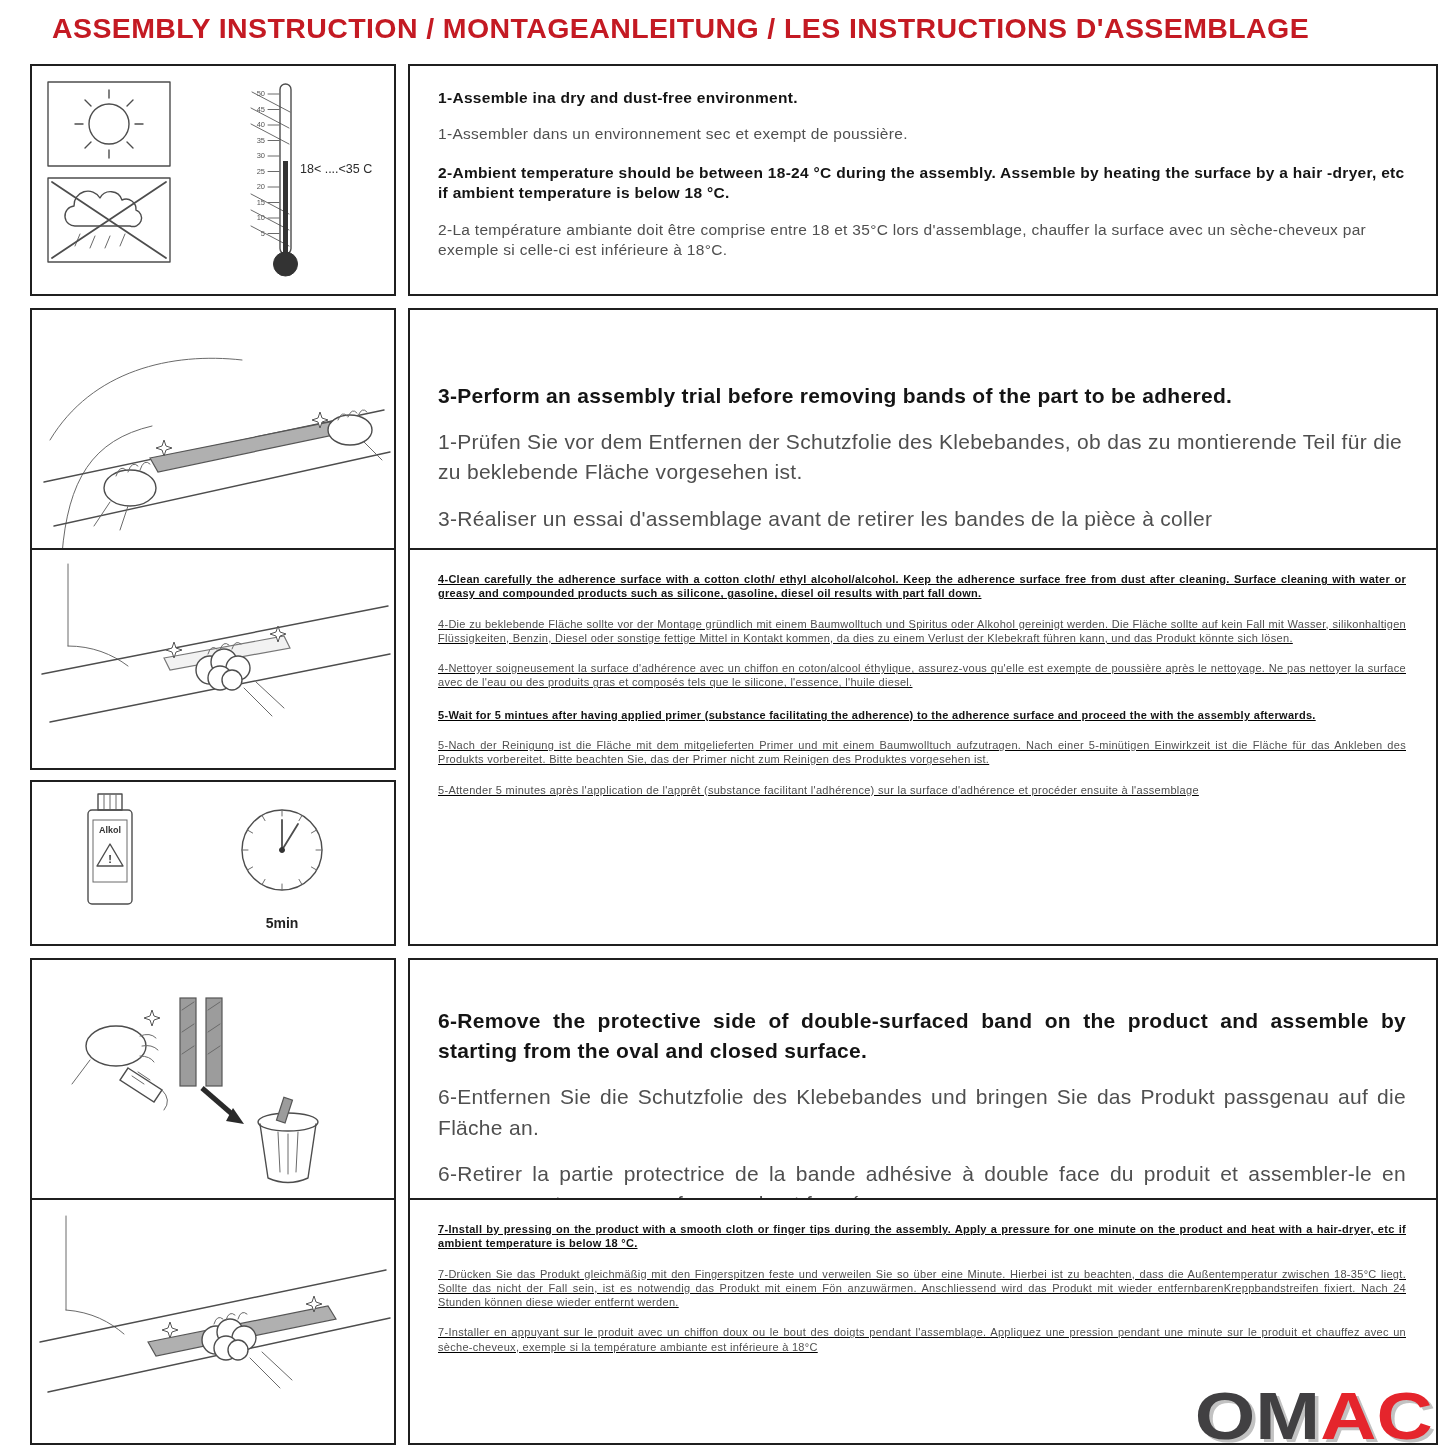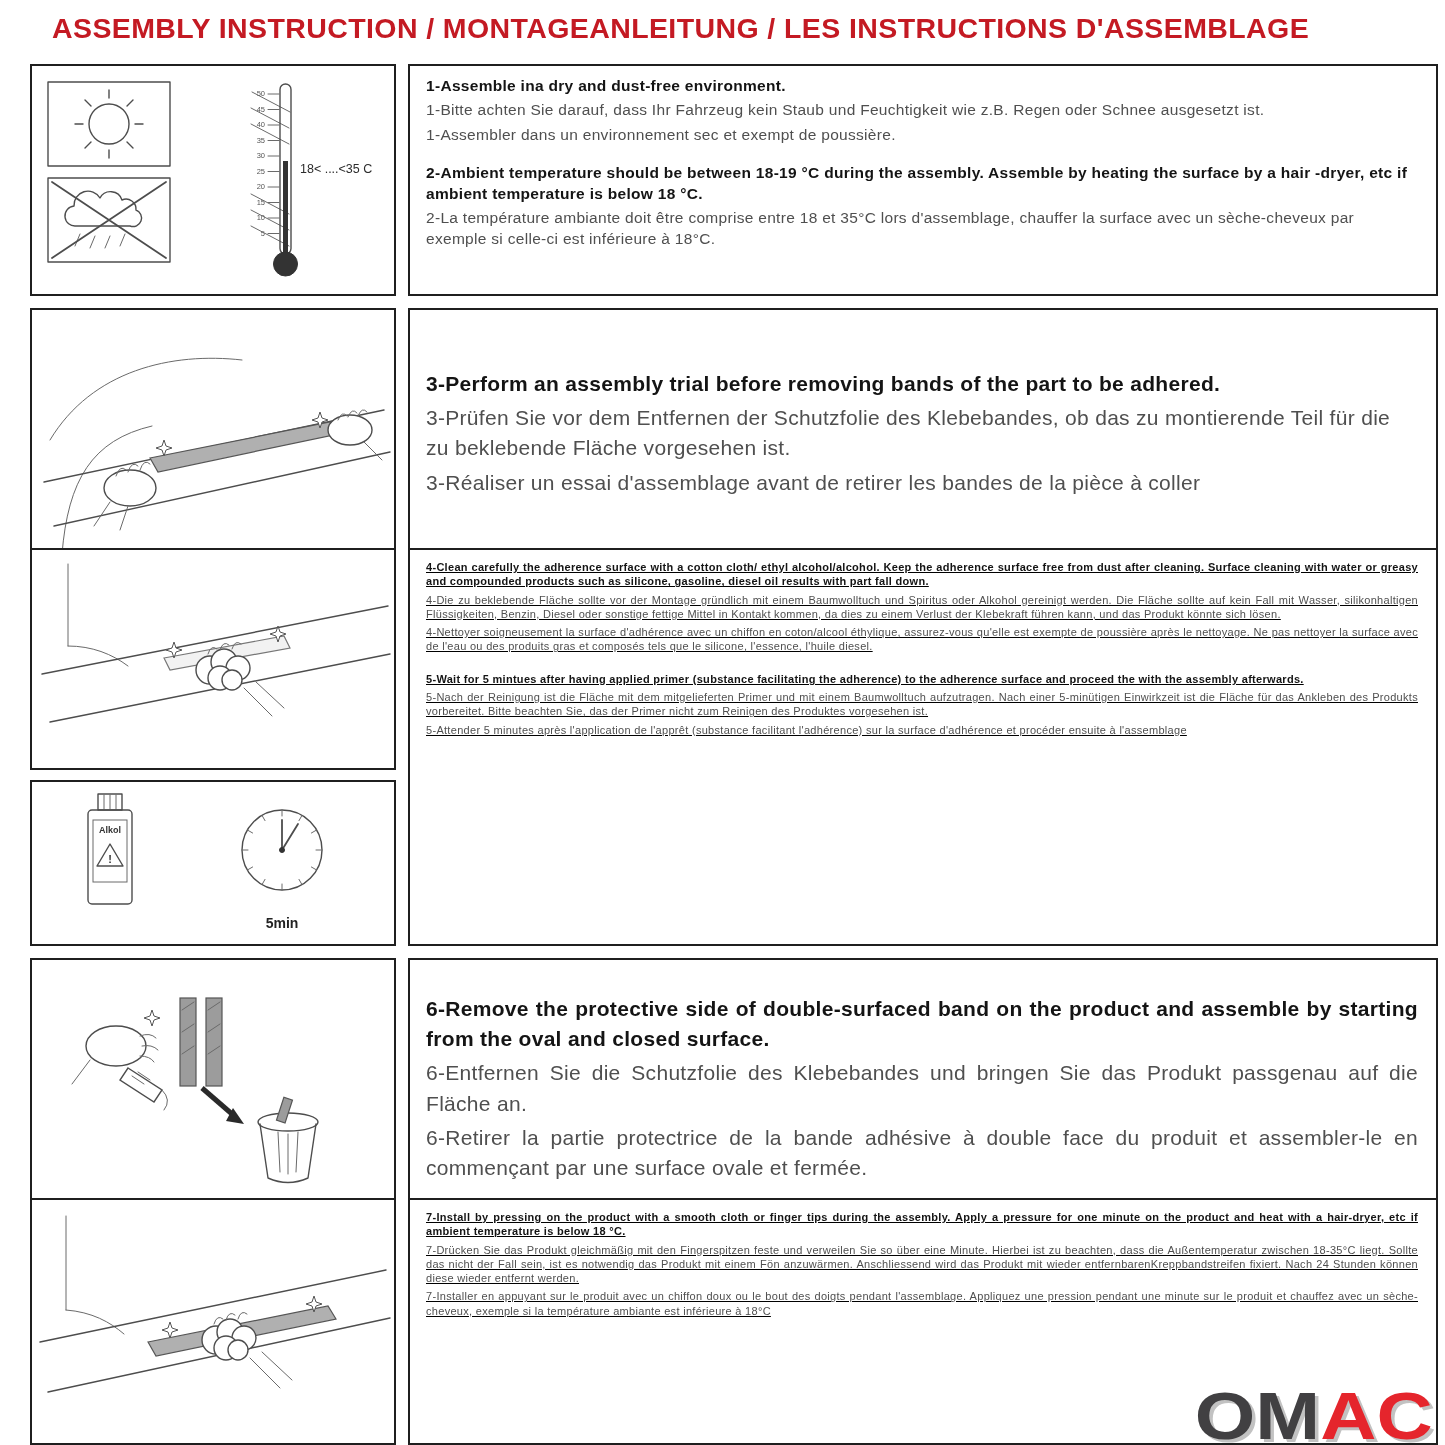--- a/index.html
+++ b/index.html
@@ -7,21 +7,21 @@
        font-family:"Liberation Sans",sans-serif;}
   .page{position:absolute;inset:0;background:#fff;}
   .title{position:absolute;left:52px;top:12px;margin:0;font-size:28.5px;font-weight:bold;
          color:#c41a23;letter-spacing:.4px;white-space:nowrap;}
   .row{position:absolute;left:30px;right:7px;display:flex;gap:12px;}
   .illus-col{width:366px;flex:0 0 366px;display:flex;flex-direction:column;gap:10px;}
   .box{border:2px solid #1f1f1f;background:#fff;box-sizing:border-box;}
   .illus{flex:1;overflow:hidden;}
   .illus svg{display:block;width:100%;height:100%;}
   .txt{flex:1;padding:6px 14px 6px 12px;overflow:hidden;}
-  .txt p{margin:4px;letter-spacing:.3px;color:#4f4f4f;}
+  .txt p{margin:16px;letter-spacing:.3px;color:#4f4f4f;}
   .txt p.b{color:#141414;font-weight:bold;}
   .mt{margin-top:18px !important;}
   .size-s{font-size:15.5px;line-height:1.32;}
   .size-m{font-size:11px;line-height:1.3;text-decoration:underline;}
   .size-l{font-size:21px;line-height:1.44;}
   .pt55{padding-top:55px;}
   .pt30{padding-top:30px;}
   .just{text-align:justify;}
   .ln{fill:none;stroke:#4d4d4d;stroke-width:1.4;stroke-linecap:round;stroke-linejoin:round;}
   .lnthin{fill:none;stroke:#6a6a6a;stroke-width:1;stroke-linecap:round;}
@@ -81,23 +81,22 @@
             <rect x="248" y="18" width="11" height="170" rx="5.5" class="ln"></rect>
             <line x1="253.5" y1="95" x2="253.5" y2="190" stroke="#333" stroke-width="5"></line>
             <circle cx="253.5" cy="198" r="12" class="dark"></circle>
             <text class="therm-label" x="268" y="107">18&lt; ....&lt;35 C</text>
           </g>
         </svg>
       </div>
     </div>
     <div class="box txt size-s">
       <p class="b">1-Assemble ina dry and dust-free environment.</p>
-      <p>1-Bitte achten Sie darauf, dass Ihr Fahrzeug kein Staub und Feuchtigkeit wie z.B. Regen oder Schnee ausgesetzt ist.</p>
       <p>1-Assembler dans un environnement sec et exempt de poussière.</p>
-      <p class="b mt">2-Ambient temperature should be between 18-19 °C  during the assembly. Assemble by heating the surface by a hair -dryer, etc if ambient temperature is below 18 °C.</p>
+      <p class="b mt">2-Ambient temperature should be between 18-24 °C  during the assembly. Assemble by heating the surface by a hair -dryer, etc if ambient temperature is below 18 °C.</p>
       <p>2-La température ambiante doit être comprise entre 18 et 35°C lors d'assemblage, chauffer la surface avec un sèche-cheveux par exemple si celle-ci est inférieure à 18°C.</p>
     </div>
   </div>
 
   <div class="row" style="top:308px;height:268px;">
     <div class="illus-col">
       <div class="box illus">
         <svg viewBox="0 0 362 224" preserveAspectRatio="xMidYMid meet">
           <path class="lnthin" d="M18,110 C60,40 140,22 210,30"></path>
           <path class="lnthin" d="M30,224 C36,150 60,110 120,96"></path>
@@ -113,21 +112,21 @@
             <path class="lnthin" d="M306,90 q4,-10 9,-4 M316,87 q4,-10 9,-4 M326,86 q4,-10 9,-4"></path>
             <path class="lnthin" d="M332,112 L350,130"></path>
           </g>
           <path class="star" transform="translate(132,118)" d="M0,-8 L2,-2 L8,0 L2,2 L0,8 L-2,2 L-8,0 L-2,-2 Z"></path>
           <path class="star" transform="translate(288,90)" d="M0,-8 L2,-2 L8,0 L2,2 L0,8 L-2,2 L-8,0 L-2,-2 Z"></path>
         </svg>
       </div>
     </div>
     <div class="box txt size-l pt55">
       <p class="b">3-Perform an assembly trial before removing bands of the part to be adhered.</p>
-      <p>3-Prüfen Sie vor dem Entfernen der Schutzfolie des Klebebandes, ob das zu montierende Teil für die zu beklebende Fläche vorgesehen ist.</p>
+      <p>1-Prüfen Sie vor dem Entfernen der Schutzfolie des Klebebandes, ob das zu montierende Teil für die zu beklebende Fläche vorgesehen ist.</p>
       <p>3-Réaliser un essai d'assemblage avant de retirer les bandes de la pièce à coller</p>
     </div>
   </div>
 
   <div class="row" style="top:548px;height:398px;">
     <div class="illus-col">
       <div class="box illus" style="flex:0 0 222px;">
         <svg viewBox="0 0 362 218" preserveAspectRatio="xMidYMid meet">
           <path class="lnthin" d="M36,14 L36,96 M36,96 C60,96 80,104 96,116"></path>
           <path class="ln" d="M10,124 L356,56 M18,172 L358,104"></path>

